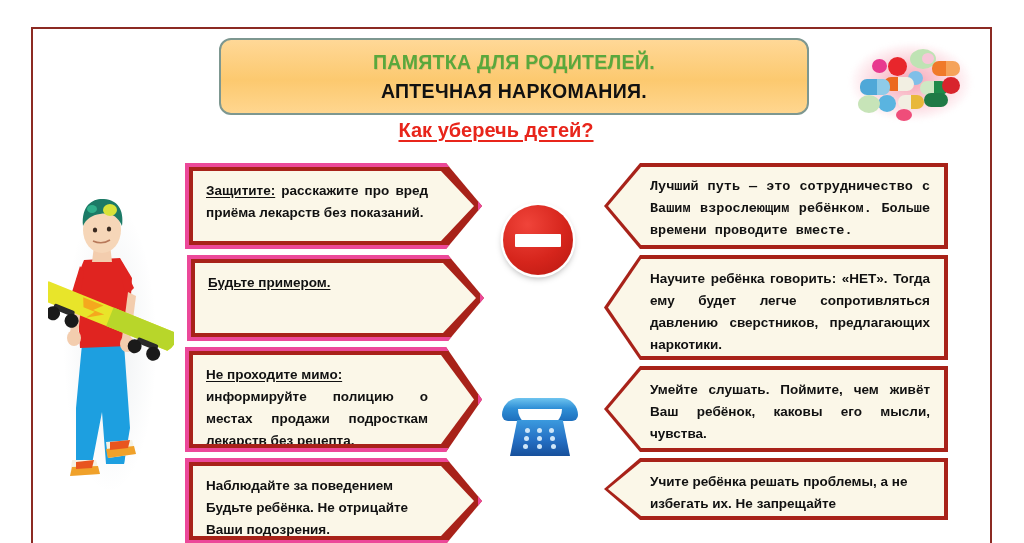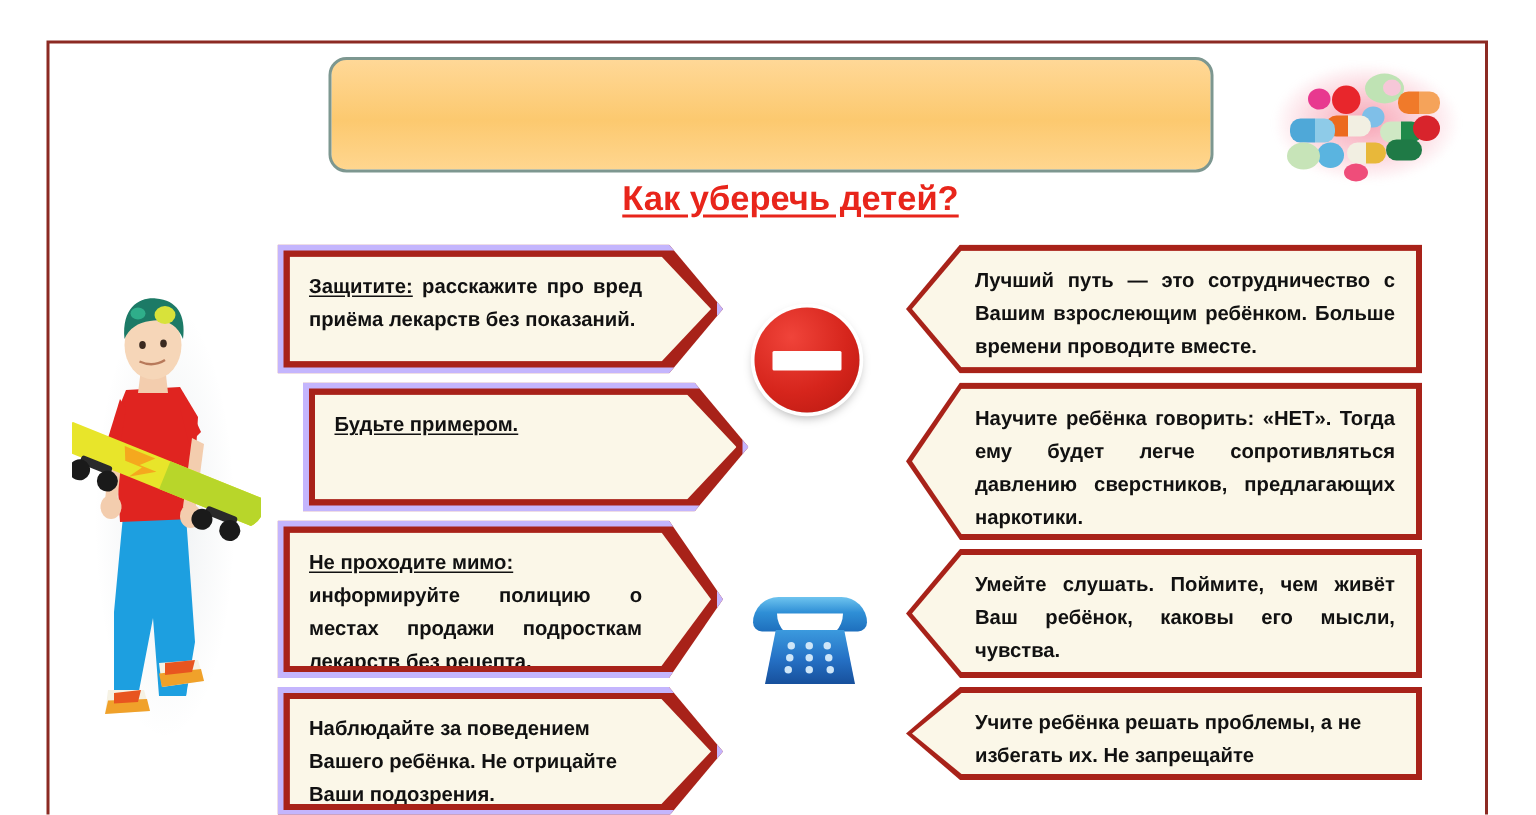--- a/index.html
+++ b/index.html
@@ -58,26 +58,26 @@
     text-shadow: 0.5px 0.5px 0 rgba(0,0,0,0.10);
   }
   .header-line2 {
     color: #111111;
     font-size: 19.5px;
     font-weight: bold;
     letter-spacing: 0.3px;
   }
   .subtitle {
     position: absolute;
-    left: 232px;
+    left: 201px;
     top: 119px;
     width: 590px;
     text-align: center;
     color: #e8251b;
-    font-size: 23px;
+    font-size: 20px;
     font-weight: bold;
     text-decoration: underline;
     text-underline-offset: 3px;
   }
 
   
   .pills-wrap {
     position: absolute;
     left: 836px;
     top: 33px;
@@ -240,21 +240,21 @@
   .box {
     position: absolute;
     box-sizing: border-box;
     background: #fbf7e8;
     color: #111111;
     font-size: 13.5px;
     font-weight: bold;
     line-height: 1.62;
   }
   .box-left {
-    border: 4px solid #c4b5fd;
+    border: 4px solid #ec4899;
     clip-path: polygon(0 0, calc(100% - 36px) 0, 100% 50%, calc(100% - 36px) 100%, 0 100%);
     background: #a82219;
     padding: 0;
   }
   .box-left .inner {
     position: absolute;
     left: 4px; top: 4px; right: 4px; bottom: 4px;
     background: #fbf7e8;
     clip-path: polygon(0 0, calc(100% - 33px) 0, 100% 50%, calc(100% - 33px) 100%, 0 100%);
     padding: 9px 46px 9px 13px;
@@ -281,20 +281,22 @@
   .box .nojust { text-align: left; }
 </style>
 </head>
 <body>
 
 <div id="poster">
 
   <div class="page-border"></div>
 
   <div class="header-box">
+    <div class="header-line1">ПАМЯТКА ДЛЯ РОДИТЕЛЕЙ.</div>
+    <div class="header-line2">АПТЕЧНАЯ НАРКОМАНИЯ.</div>
   </div>
   <div class="subtitle">Как уберечь детей?</div>
 
   <div class="pills-wrap">
     <div class="pills-glow"></div>
     <div class="pill" style="left:52px;top:24px;width:19px;height:19px;background:#e8262c;"></div>
     <div class="pill" style="left:74px;top:16px;width:26px;height:20px;background:#bfe3b4;"></div>
     <div class="cap" style="left:96px;top:28px;width:28px;height:15px;background:linear-gradient(90deg,#f07a2a 0%,#f07a2a 50%,#f5a35a 50%,#f5a35a 100%);"></div>
     <div class="pill" style="left:72px;top:38px;width:15px;height:14px;background:#7fbfe8;"></div>
     <div class="cap" style="left:48px;top:44px;width:30px;height:14px;background:linear-gradient(90deg,#ec6a1e 0%,#ec6a1e 48%,#f2efe2 48%,#f2efe2 100%);"></div>
@@ -377,33 +379,33 @@
     <div class="ph-key" style="left:50px;top:40px;"></div>
     <div class="ph-key" style="left:23px;top:48px;"></div>
     <div class="ph-key" style="left:37px;top:48px;"></div>
     <div class="ph-key" style="left:51px;top:48px;"></div>
   </div>
 
   <div class="box box-left" style="left:185px;top:163px;width:297px;height:86px;">
     <div class="inner"><span class="lead">Защитите:</span><span> расскажите про вред приёма лекарств без показаний.</span></div>
   </div>
 
-  <div class="box box-left" style="left:202px;top:255px;width:297px;height:86px;">
+  <div class="box box-left" style="left:187px;top:255px;width:297px;height:86px;">
     <div class="inner"><span class="lead">Будьте примером.</span><br></div>
   </div>
 
   <div class="box box-left" style="left:185px;top:347px;width:297px;height:105px;padding-left:40px;">
     <div class="inner"><span class="lead">Не проходите мимо:</span><br><span>информируйте полицию о местах продажи подросткам лекарств без рецепта.</span></div>
   </div>
 
   <div class="box box-left" style="left:185px;top:458px;width:297px;height:86px;">
-    <div class="inner nojust">Наблюдайте за поведением Вашего    ребёнка. Не отрицайте Ваши подозрения.</div>
-  </div>
-
-  <div class="box box-right" style="left:604px;top:163px;width:344px;height:86px;">
+    <div class="inner nojust">Наблюдайте за поведением Будьте    ребёнка. Не отрицайте Ваши подозрения.</div>
+  </div>
+
+  <div class="box box-right" style="left:604px;top:163px;width:344px;height:86px;font-family:Liberation Mono, monospace;">
     <div class="inner">Лучший путь — это сотрудничество с Вашим взрослеющим ребёнком. Больше времени проводите вместе.</div>
   </div>
 
   <div class="box box-right" style="left:604px;top:255px;width:344px;height:105px;">
     <div class="inner">Научите ребёнка говорить: «НЕТ». Тогда ему будет легче сопротивляться давлению сверстников, предлагающих наркотики.</div>
   </div>
 
   <div class="box box-right" style="left:604px;top:366px;width:344px;height:86px;">
     <div class="inner">Умейте слушать. Поймите, чем живёт Ваш ребёнок, каковы его мысли, чувства.</div>
   </div>

